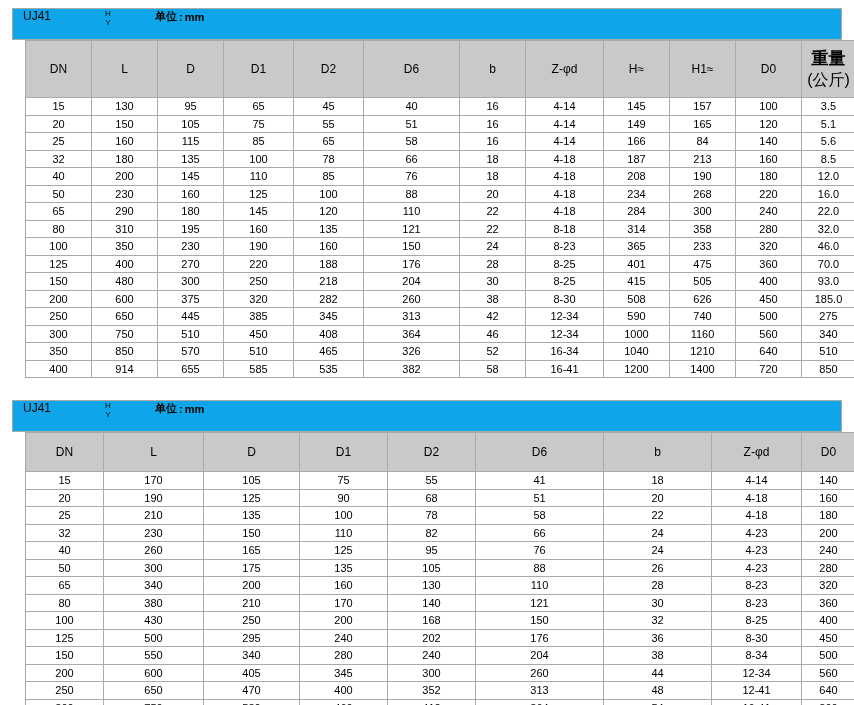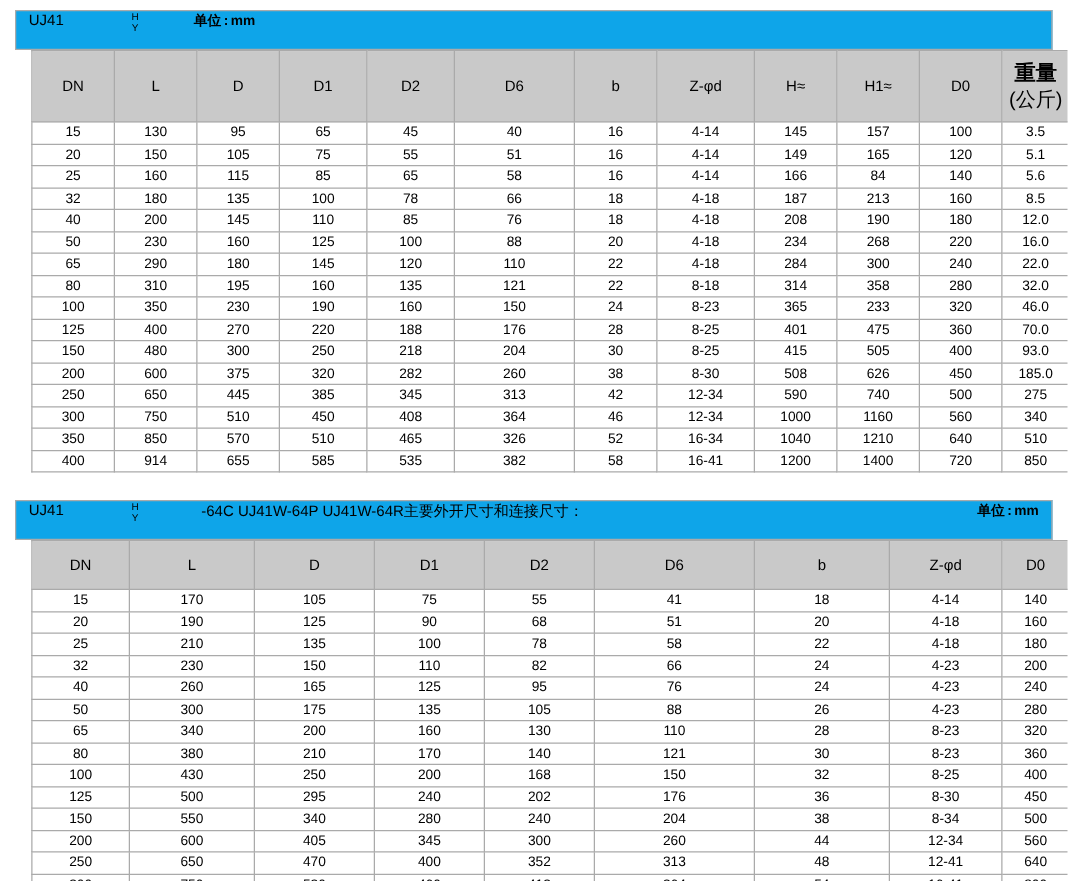--- a/index.html
+++ b/index.html
@@ -367,21 +367,20 @@
   <div class="gap"></div>
 
   <div class="block">
 
     <div class="titlebar">
       <div class="title-code">UJ41</div>
       <div class="title-hy">
         <span>H</span>
         <span>Y</span>
       </div>
-      <div class="title-text">-64C UJ41W-64P UJ41W-64R主要外开尺寸和连接尺寸：</div>
       <div class="title-unit">
         <span>单位</span>
         <span style="margin:0 2px;">:</span>
         <span class="u-sm">mm</span>
       </div>
     </div>
 
     <table>
       <colgroup>
         <col style="width:78px">

